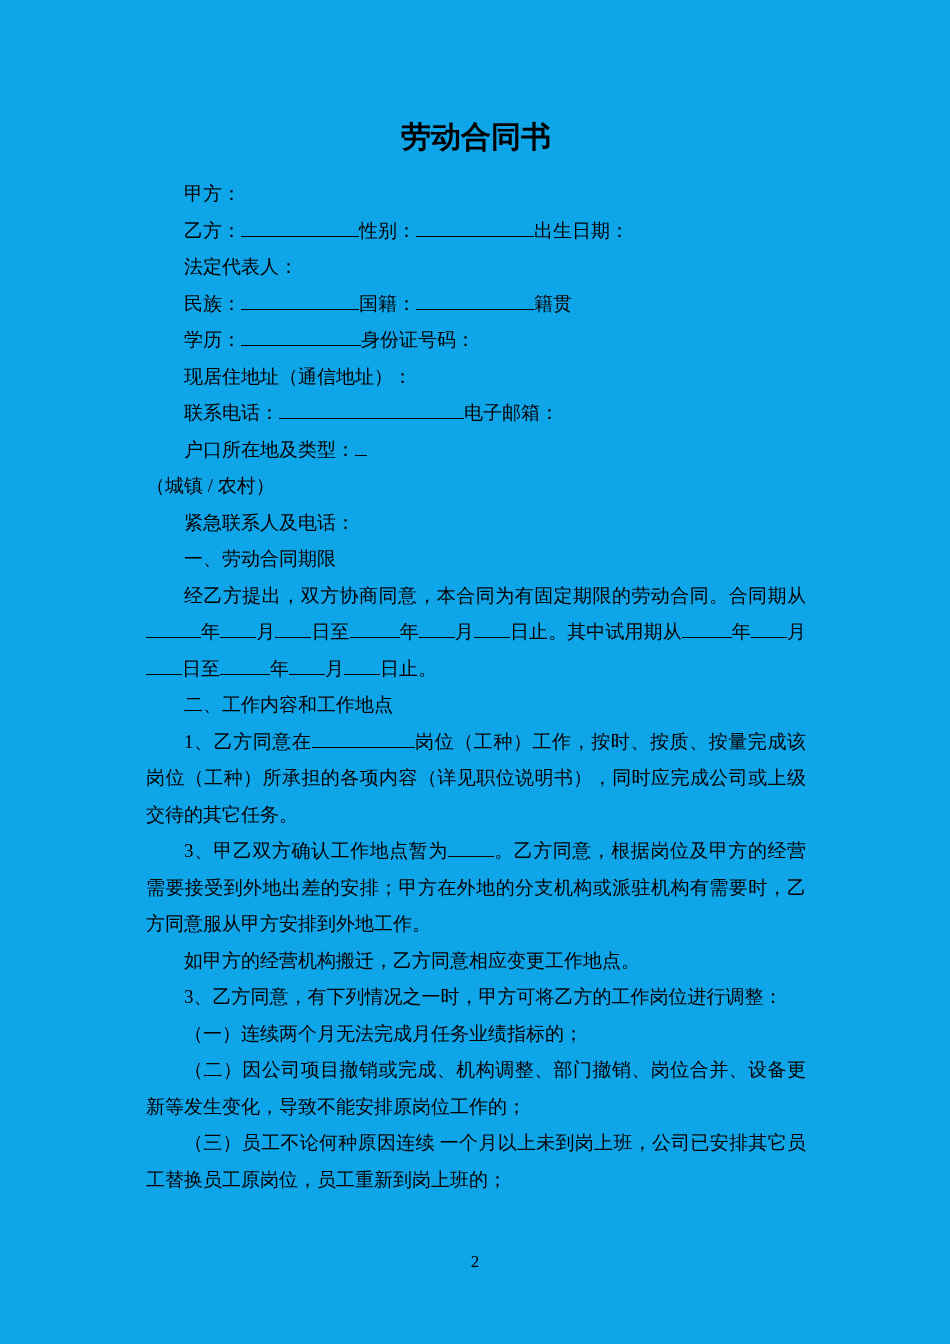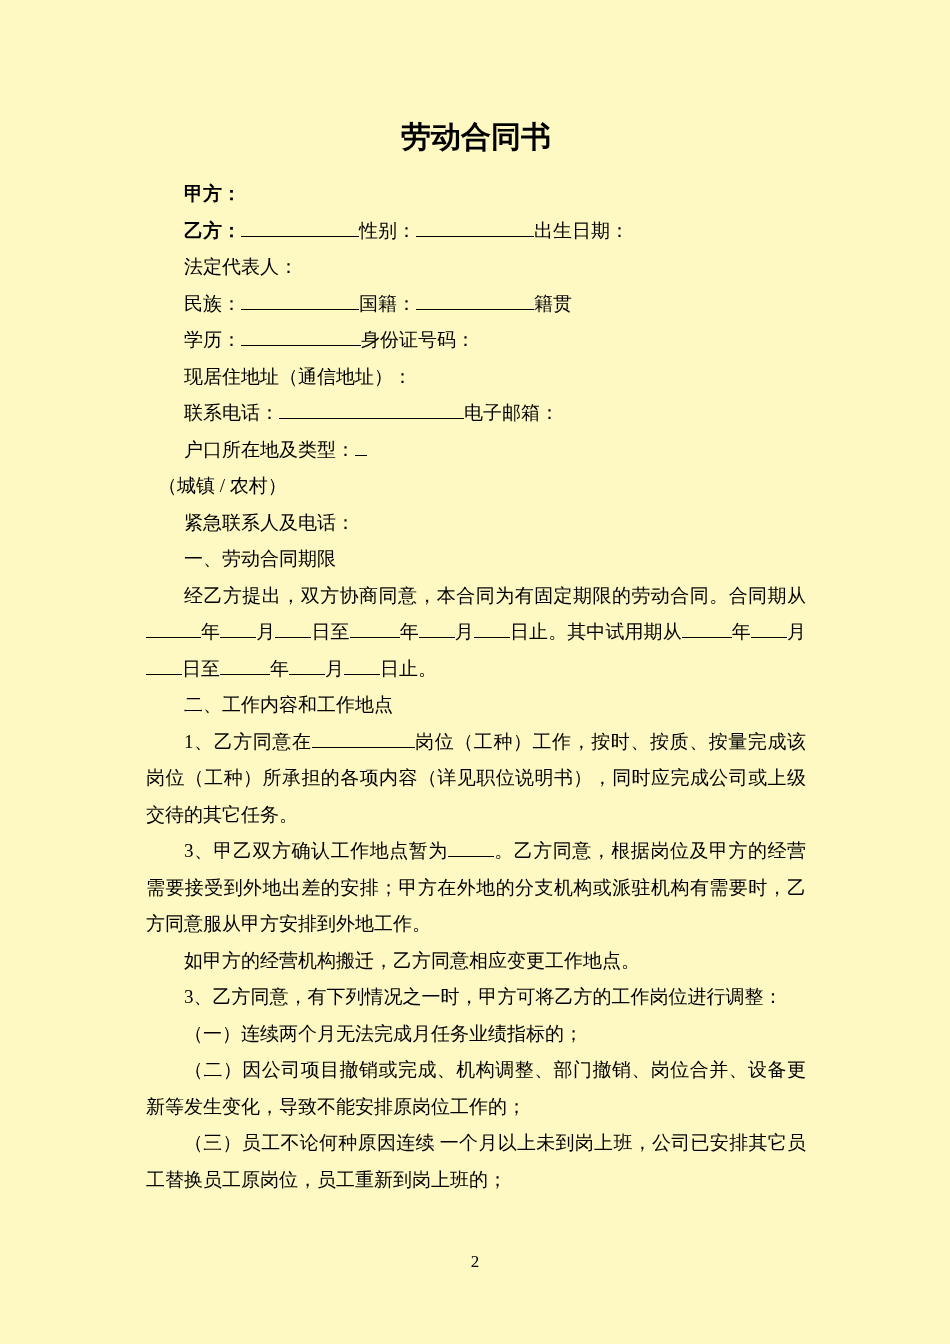--- a/index.html
+++ b/index.html
@@ -5,21 +5,21 @@
   html, body { margin: 0; padding: 0; }
   body {
     background: #ffffff;
     font-family: "Liberation Serif", "DejaVu Serif", serif;
     color: #000000;
   }
   .page {
     position: relative;
     width: 950px;
     height: 1344px;
-    background: #fef9c3;
+    background: #0ea5e9;
     overflow: hidden;
     box-sizing: border-box;
     padding-top: 116px;
   }
   .content {
     width: 660px;
     margin-left: 146px;
   }
   .title {
     font-size: 30px;
@@ -28,23 +28,23 @@
     line-height: 42px;
     margin: 0 0 18px 0;
   }
   .content p {
     margin: 0;
     font-size: 19px;
     line-height: 36.5px;
     text-align: justify;
   }
   p.label, p.body, p.heading { text-indent: 2em; }
-  p.flush { text-indent: 0; margin-left: 12px; }
+  p.flush { text-indent: 0; }
   p.heading { font-weight: normal; }
-  .b { font-weight: bold; }
+  .b { font-weight: normal; }
   .u { }
   .blank {
     display: inline-block;
     height: 20px;
     border-bottom: 1px solid #000;
     vertical-align: baseline;
   }
   .page-number {
     position: absolute;
     left: 0;

